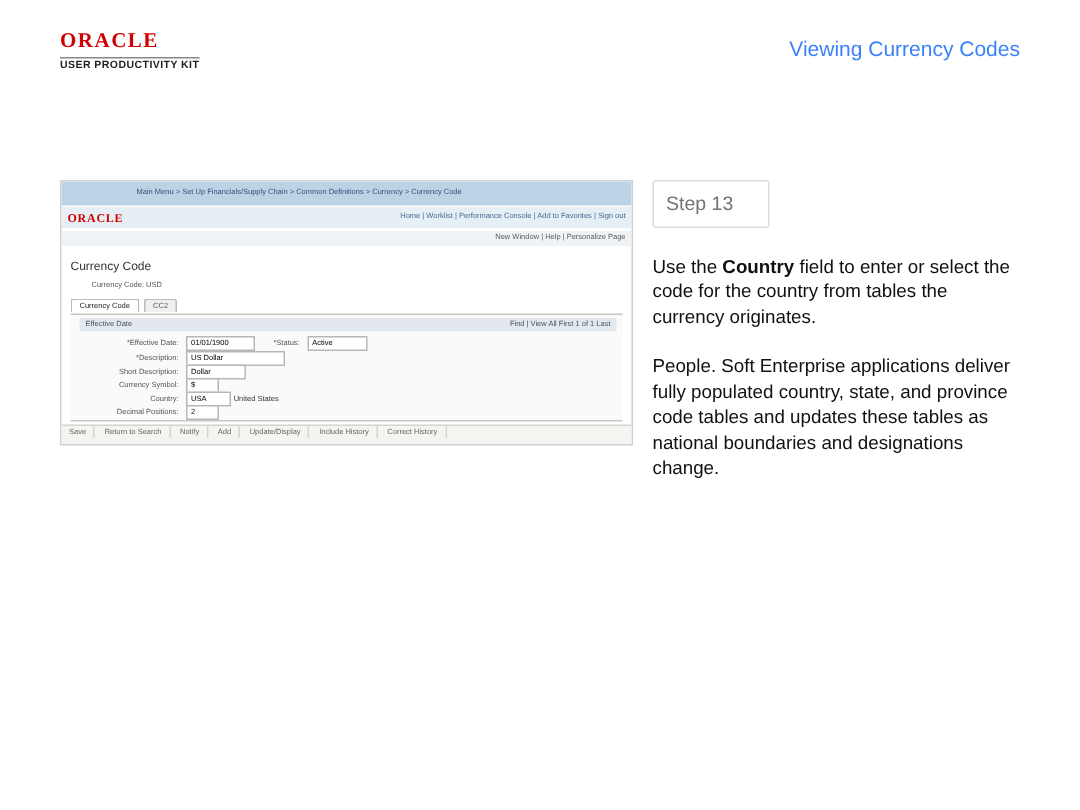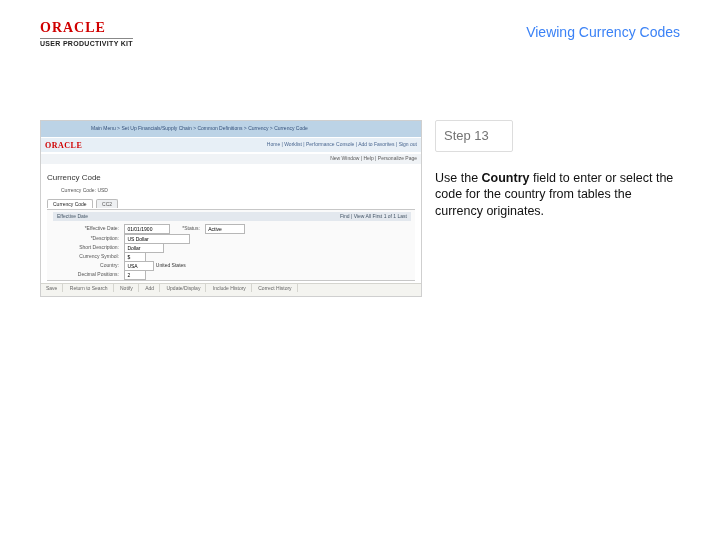--- a/index.html
+++ b/index.html
@@ -111,14 +111,15 @@
         <span>Correct History</span>
       </div>
     </div>
   </div>
 
   <div class="right-col">
     <div class="step">Step 13</div>
     <p>
       <span>Use the </span><span class="bold">Country</span><span> field to enter or select the code for the country from tables the currency originates.</span>
     </p>
+    <p>People. Soft Enterprise applications deliver fully populated country, state, and province code tables and updates these tables as national boundaries and designations change.</p>
   </div>
 </div>
 
 </body></html>

